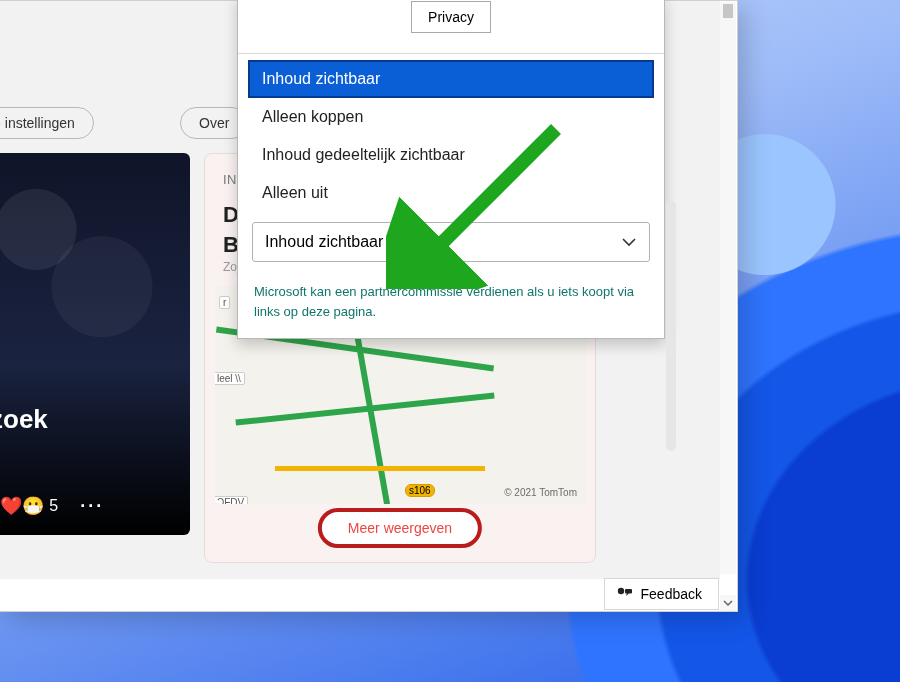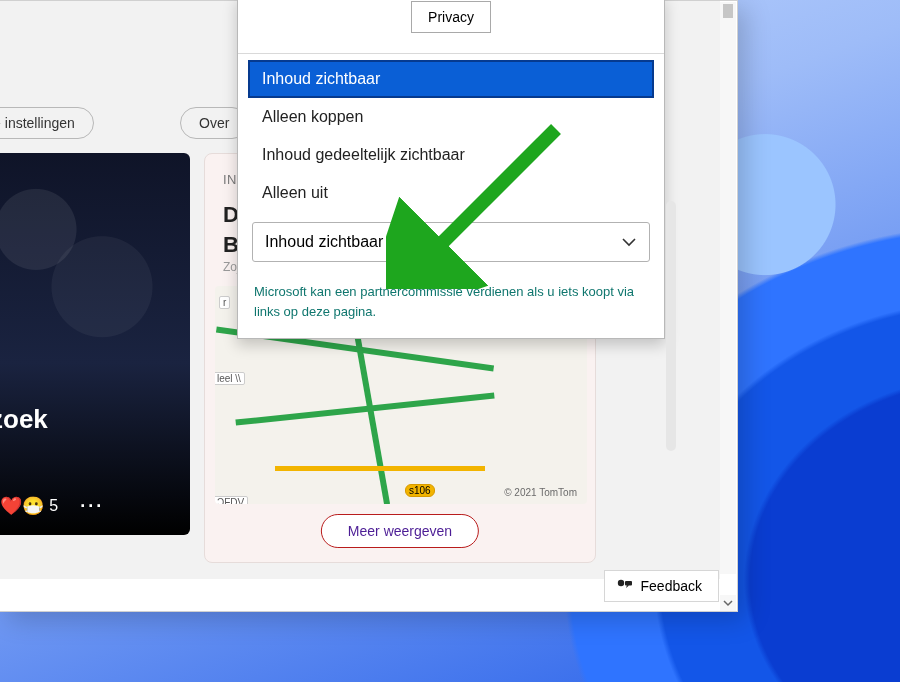--- a/index.html
+++ b/index.html
@@ -135,24 +135,24 @@
 }
 .map-credit {
   position: absolute; right: 10px; bottom: 6px;
   font-size: 10px; color: #6b6b6b; margin-left: 32px;
 }
 .more-btn {
   position: absolute;
   left: 50%; transform: translateX(-50%);
   bottom: 14px;
   background: #fff;
-  border: 1px solid #b91c1c;
+  border: 4px solid #b91c1c;
   border-radius: 20px;
   padding: 8px 26px;
-  font-size: 14px; color: #4c1d95;
+  font-size: 14px; color: #ef4444;
   cursor: pointer;
 }
 
 
 .chip {
   position: absolute;
   top: 106px;
   background: #f2f2f2;
   border: 1px solid #b8b8b8;
   border-radius: 20px;
@@ -236,21 +236,21 @@
 
 .arrow {
   position: absolute;
   left: 386px; top: 118px;
   pointer-events: none;
 }
 
 
 .feedback-btn {
   position: absolute;
-  right: 18px; bottom: 9px;
+  right: 18px; bottom: 1px;
   background: #fff;
   border: 1px solid #d6d6d6;
   padding: 7px 16px 7px 12px;
   font-size: 14px;
   display: flex; gap: 8px; align-items: center;
   cursor: pointer;
 }
 
 .chevron { width: 16px; height: 16px; }
 </style>

